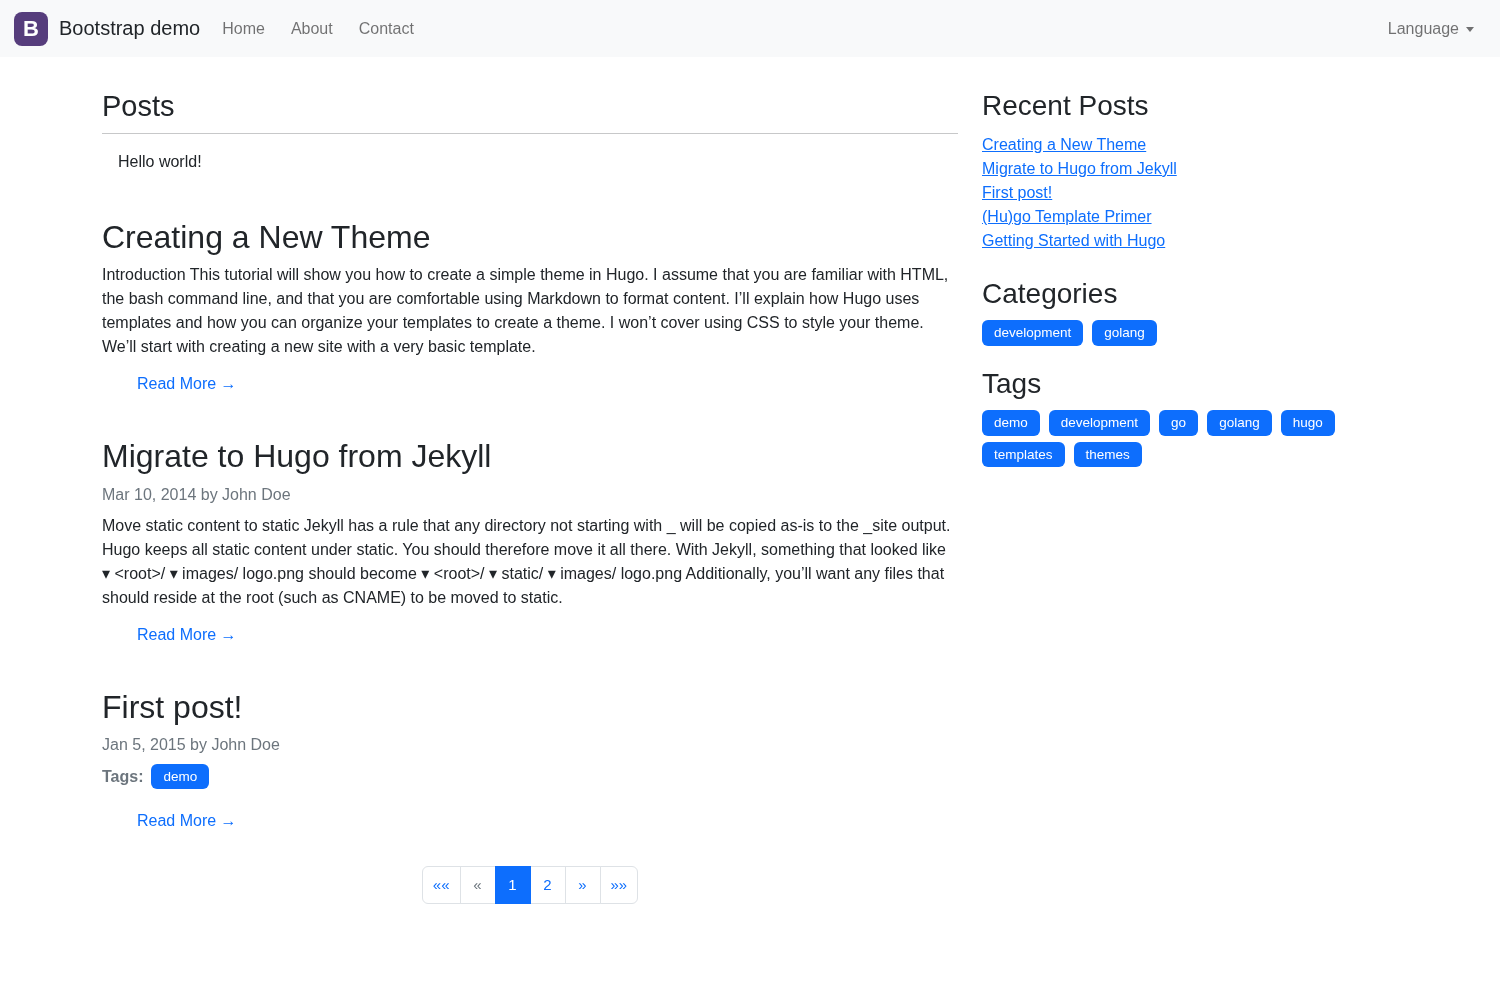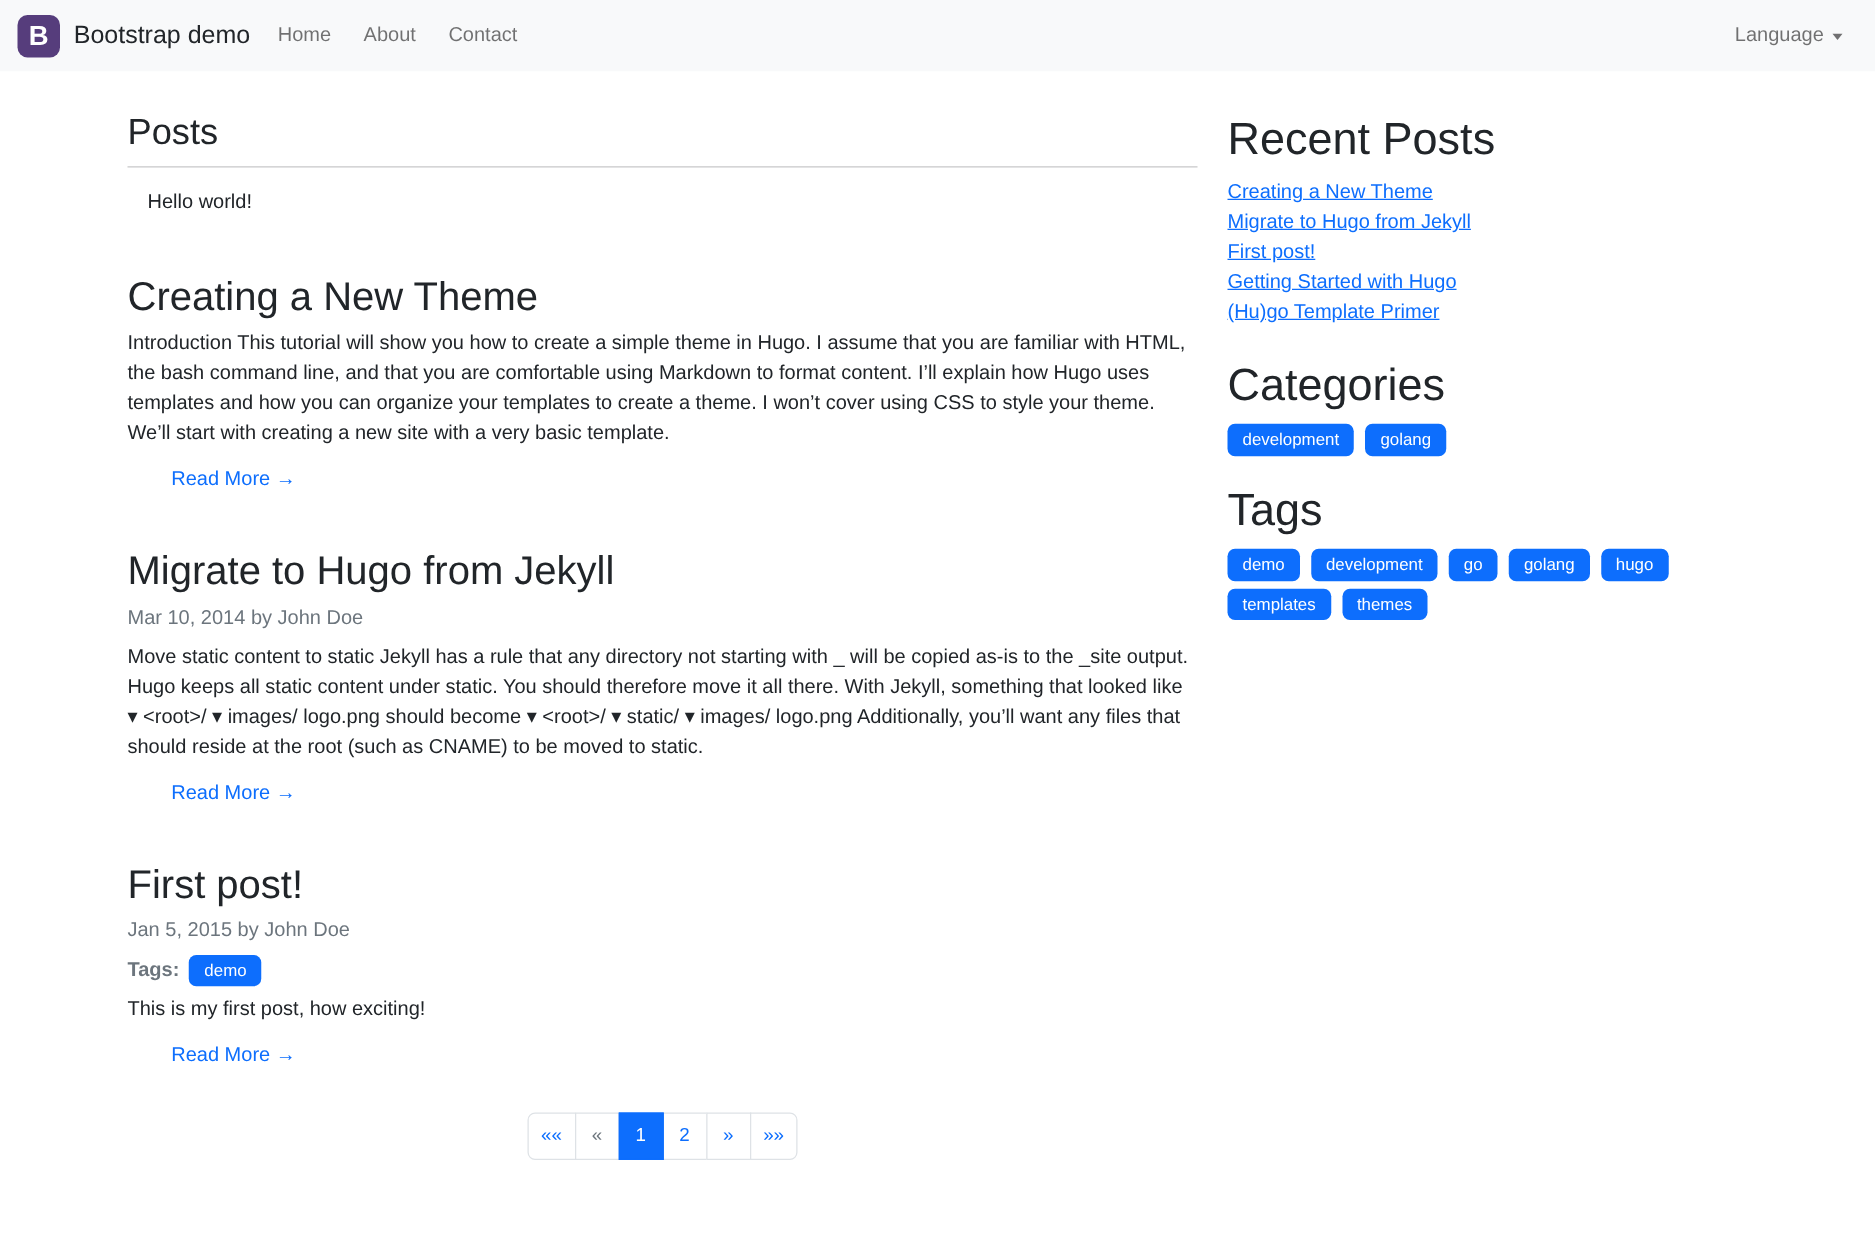--- a/index.html
+++ b/index.html
@@ -110,21 +110,21 @@
     font-weight: 400;
     line-height: 1;
     padding: 6px 12px;
     border-radius: 6px;
     text-decoration: none;
     white-space: nowrap;
   }
 
   
   .side-title {
-    font-size: 36px;
+    font-size: 28px;
     font-weight: 400;
     line-height: 1.2;
     margin: 0 0 10px 0;
     color: #212529;
   }
   .recent-list { list-style: none; margin: 0 0 24px 0; padding: 0; }
   .recent-list li { line-height: 24px; }
   .recent-list a { color: #0d6efd; text-decoration: underline; }
   .badge-group { display: flex; flex-wrap: wrap; gap: 6px 9px; margin: 0 0 21px 0; }
 
@@ -195,21 +195,20 @@
       <a class="read-more">Read More →</a>
     </article>
 
     <article class="post">
       <h2 class="post-title">First post!</h2>
       <p class="post-meta">Jan 5, 2015 by John Doe</p>
       <div class="tags-row">
         <span class="tags-label">Tags:</span>
         <a class="badge">demo</a>
       </div>
-      <p class="post-summary">This is my first post, how exciting!</p>
       <a class="read-more">Read More →</a>
     </article>
 
     <div class="pagination-wrap">
       <ul class="pagination">
         <li>
             <a class="page-link">««</a>
           </li>
         <li>
             <span class="page-link disabled">«</span>
@@ -229,22 +228,22 @@
       </ul>
     </div>
   </main>
 
   <aside class="col-side">
     <h3 class="side-title">Recent Posts</h3>
     <ul class="recent-list">
       <li><a>Creating a New Theme</a></li>
       <li><a>Migrate to Hugo from Jekyll</a></li>
       <li><a>First post!</a></li>
+      <li><a>(Hu)go Template Primer</a></li>
       <li><a>Getting Started with Hugo</a></li>
-      <li><a>(Hu)go Template Primer</a></li>
     </ul>
 
     <h3 class="side-title">Categories</h3>
     <div class="badge-group">
       <a class="badge">development</a>
       <a class="badge">golang</a>
     </div>
 
     <h3 class="side-title">Tags</h3>
     <div class="badge-group">

